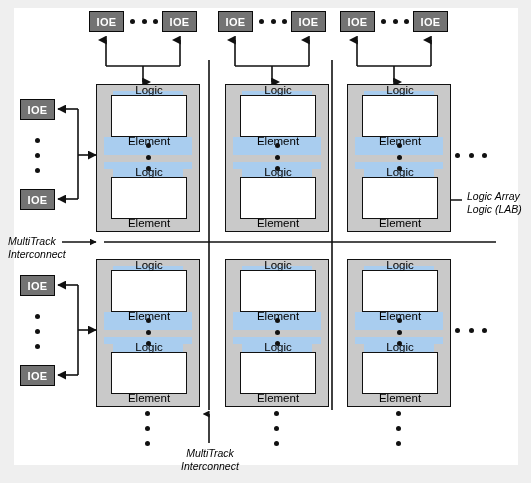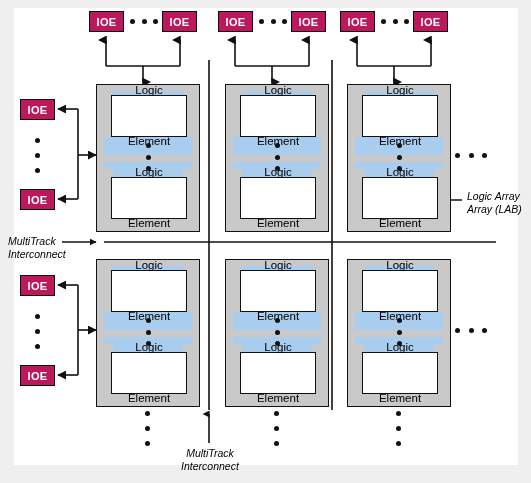--- a/index.html
+++ b/index.html
@@ -18,21 +18,21 @@
   #stage{
     position:absolute; left:0; top:0;
     width:531px; height:483px;
   }
   svg{display:block;}
 
   
   .ioe{
     position:absolute;
     width:35px;height:21px;
-    background:#be185d;
+    background:#737373;
     border:1.5px solid #0a0a0a;
     box-sizing:border-box;
     color:#ffffff;
     font-size:11px;
     font-weight:bold;
     letter-spacing:0.3px;
     display:flex;align-items:center;justify-content:center;
     font-family:"Liberation Sans", sans-serif;
   }
 
@@ -398,21 +398,21 @@
       <span class="dot"></span>
   </div>
 
   <div class="lbl" style="left:8px;top:235px;">
     <div>MultiTrack</div>
     <div>Interconnect</div>
   </div>
 
   <div class="lbl lbl-r" style="left:467px;top:190px;">
     <div>Logic Array</div>
-    <div>Array (LAB)</div>
+    <div>Logic (LAB)</div>
   </div>
 
   <div class="lbl" style="left:176px;top:447px;text-align:center;width:68px;">
     <div>MultiTrack</div>
     <div>Interconnect</div>
   </div>
 
 </div>
 
 </body></html>

